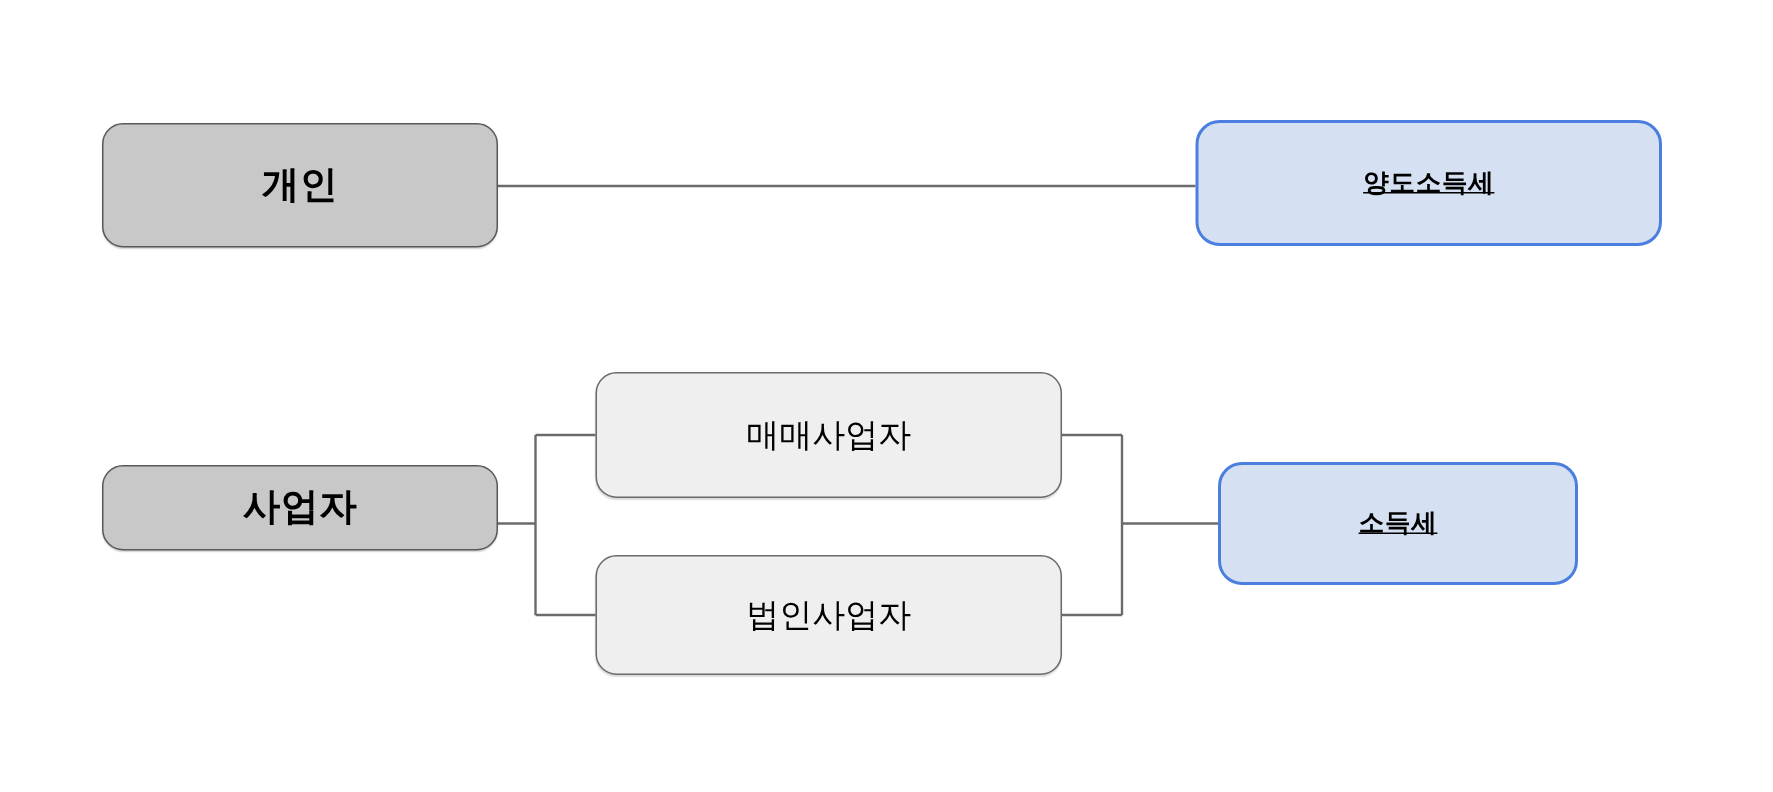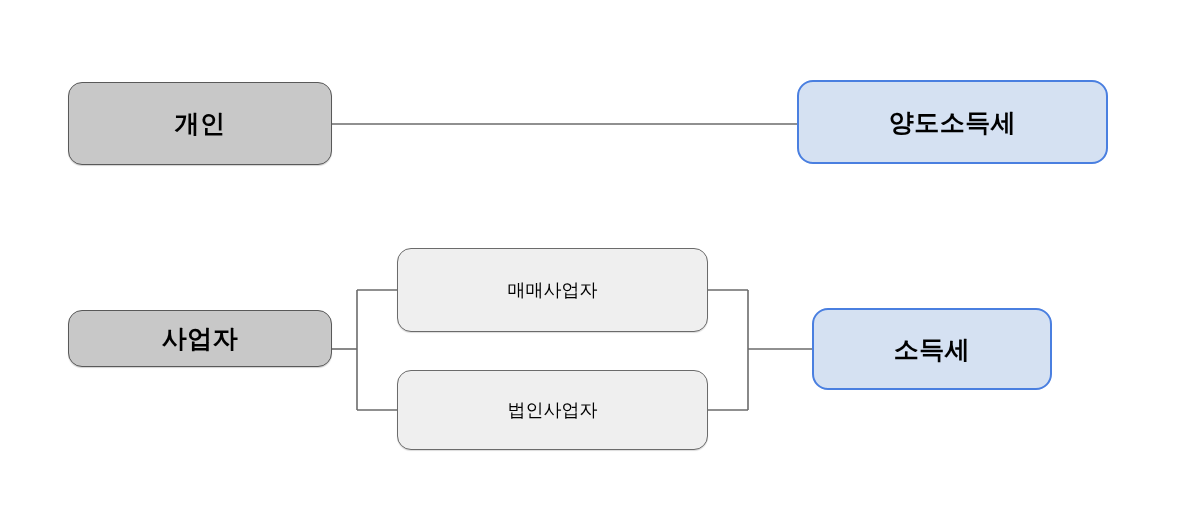--- a/index.html
+++ b/index.html
@@ -55,32 +55,33 @@
     letter-spacing: 0.5px;
   }
   
   .node-light {
     background: #efefef;
     border: 1.4px solid #6b6b6b;
     box-shadow: 0 1px 1px rgba(0,0,0,0.14);
   }
   .node-light .node-label {
     font-weight: normal;
-    font-size: 18px;
+    font-size: 22px;
   }
   
   .node-blue {
     background: #d5e1f2;
     border: 2.6px solid #4a7fe0;
     border-radius: 16px;
   }
   .node-blue .node-label {
     font-weight: bold;
-    font-size: 25px;
+    font-size: 17px;
     letter-spacing: 0.5px;
+    text-decoration: underline;
   }
 </style>
 </head>
 <body>
 
 <div id="canvas">
 
   <svg id="connectors" viewBox="0 0 1182 528" width="1182" height="528" xmlns="http://www.w3.org/2000/svg">
     <g fill="none" stroke="#6b6b6b" stroke-width="1.6" stroke-linecap="butt">
 

